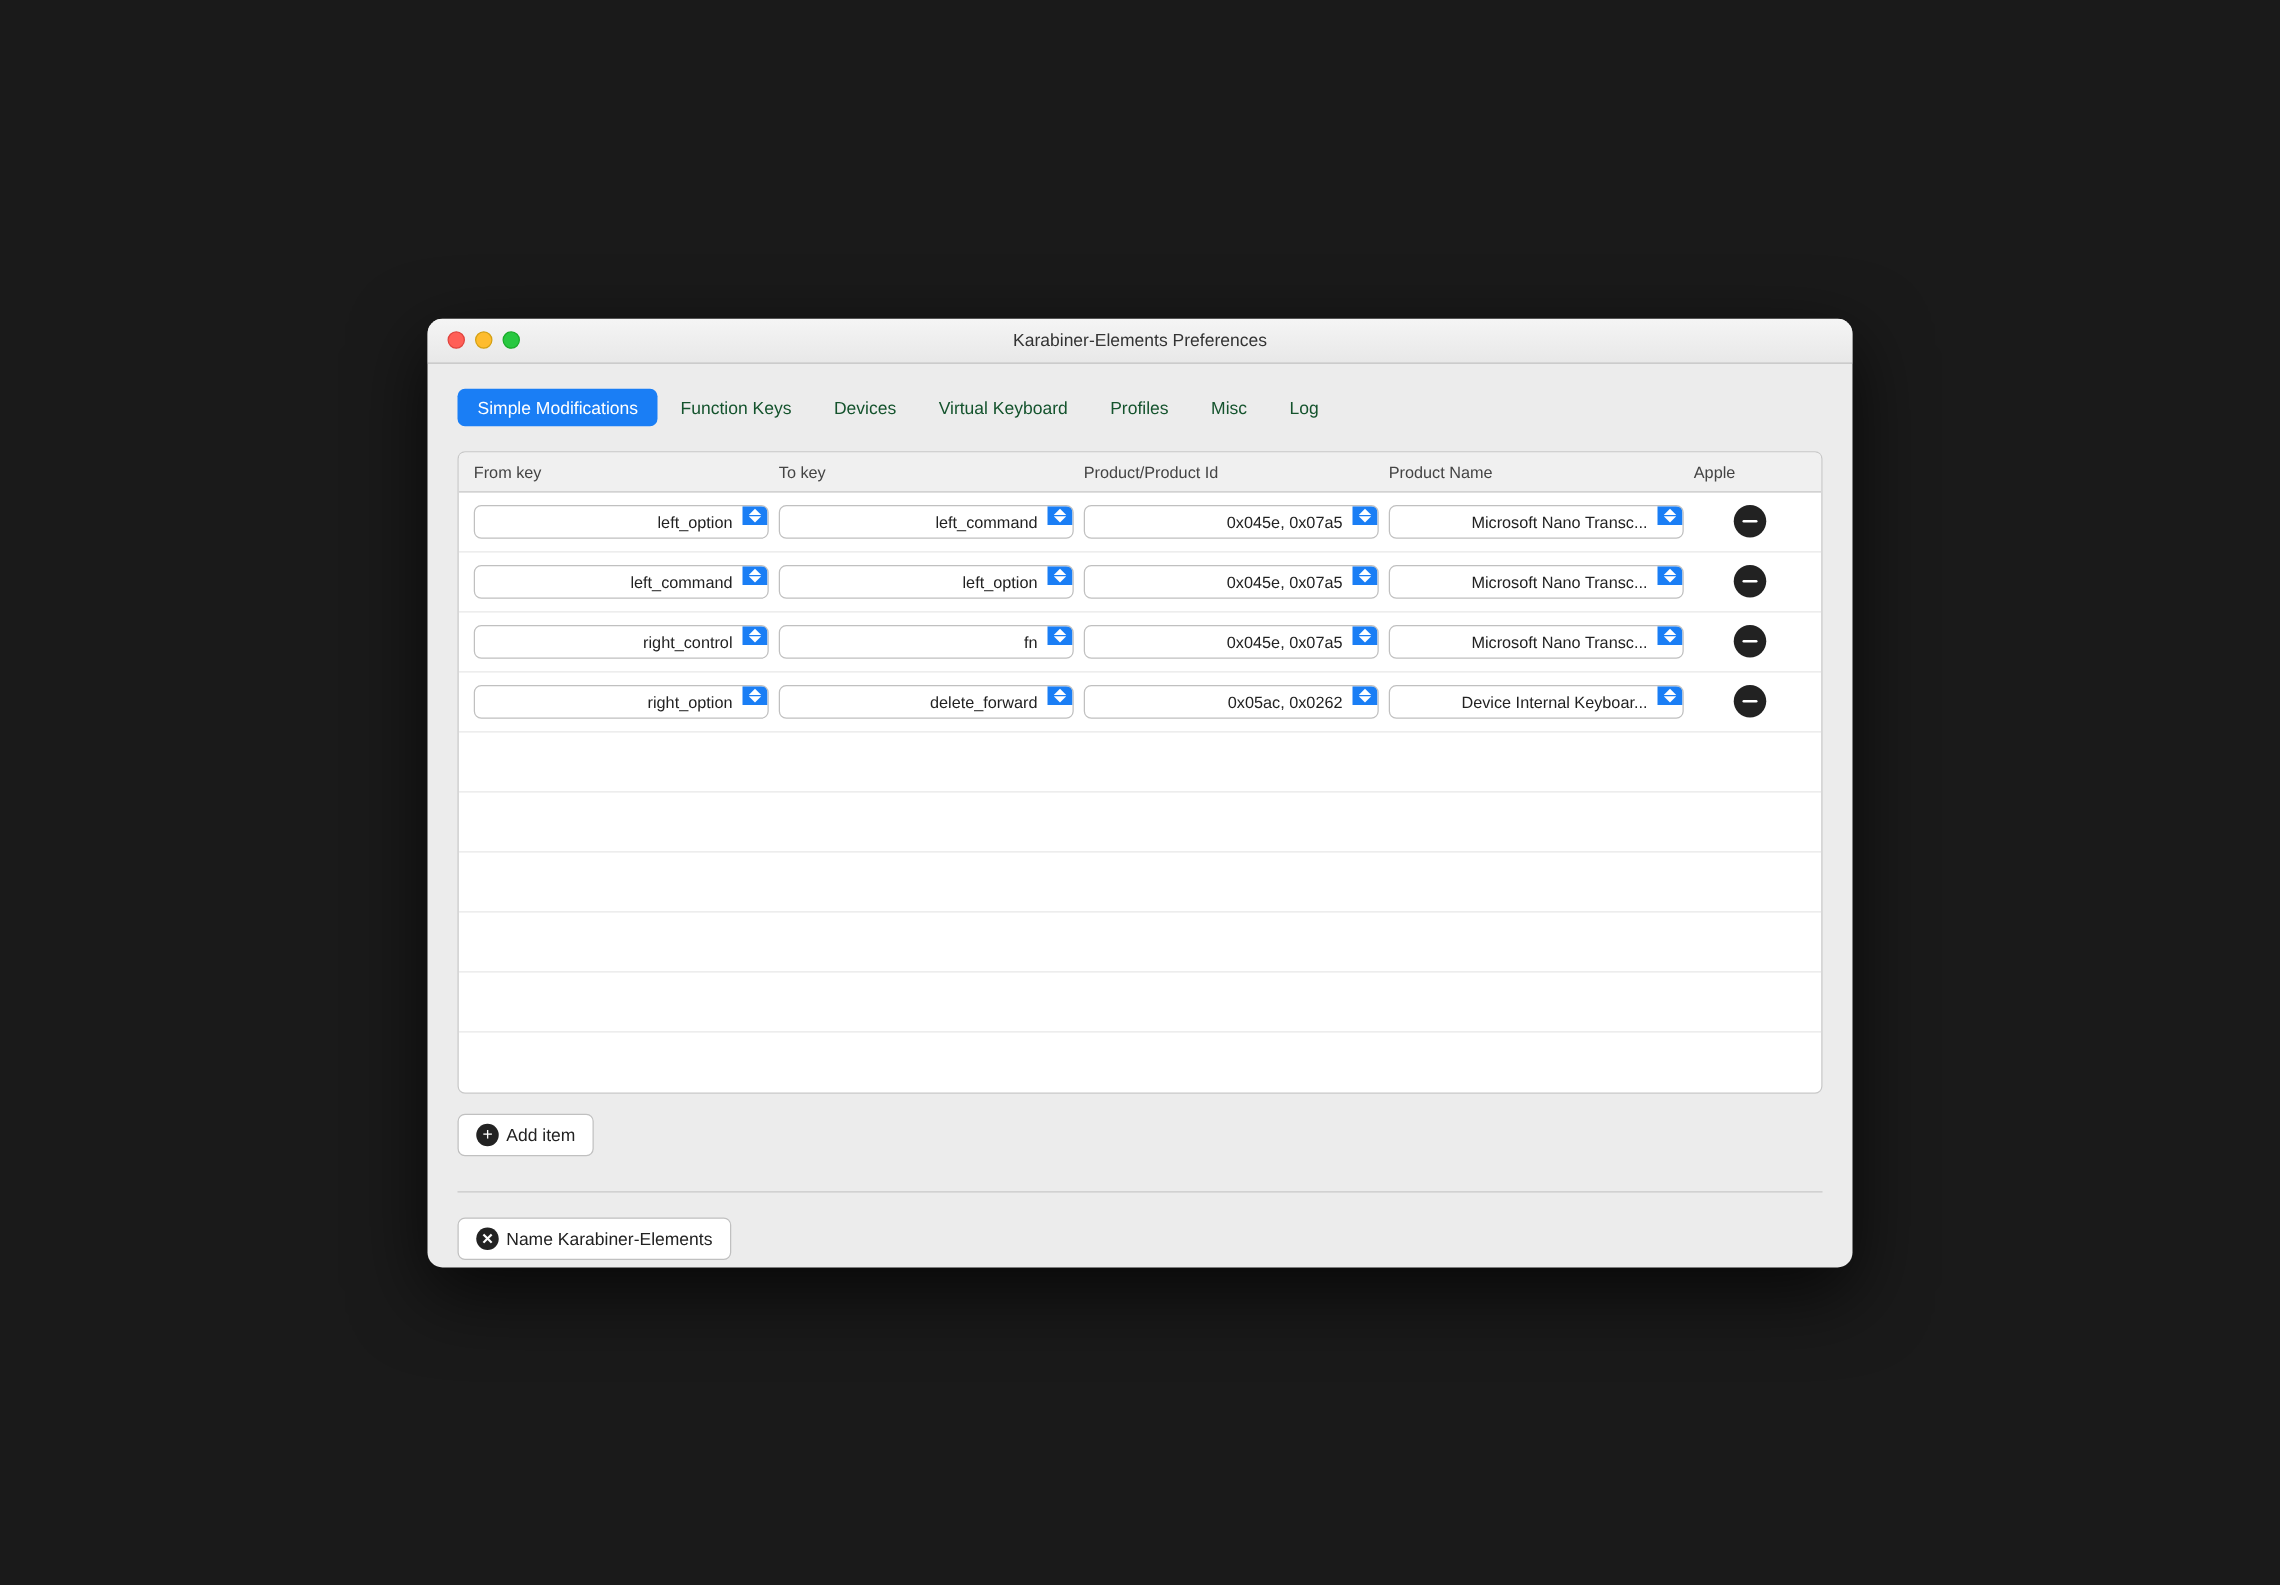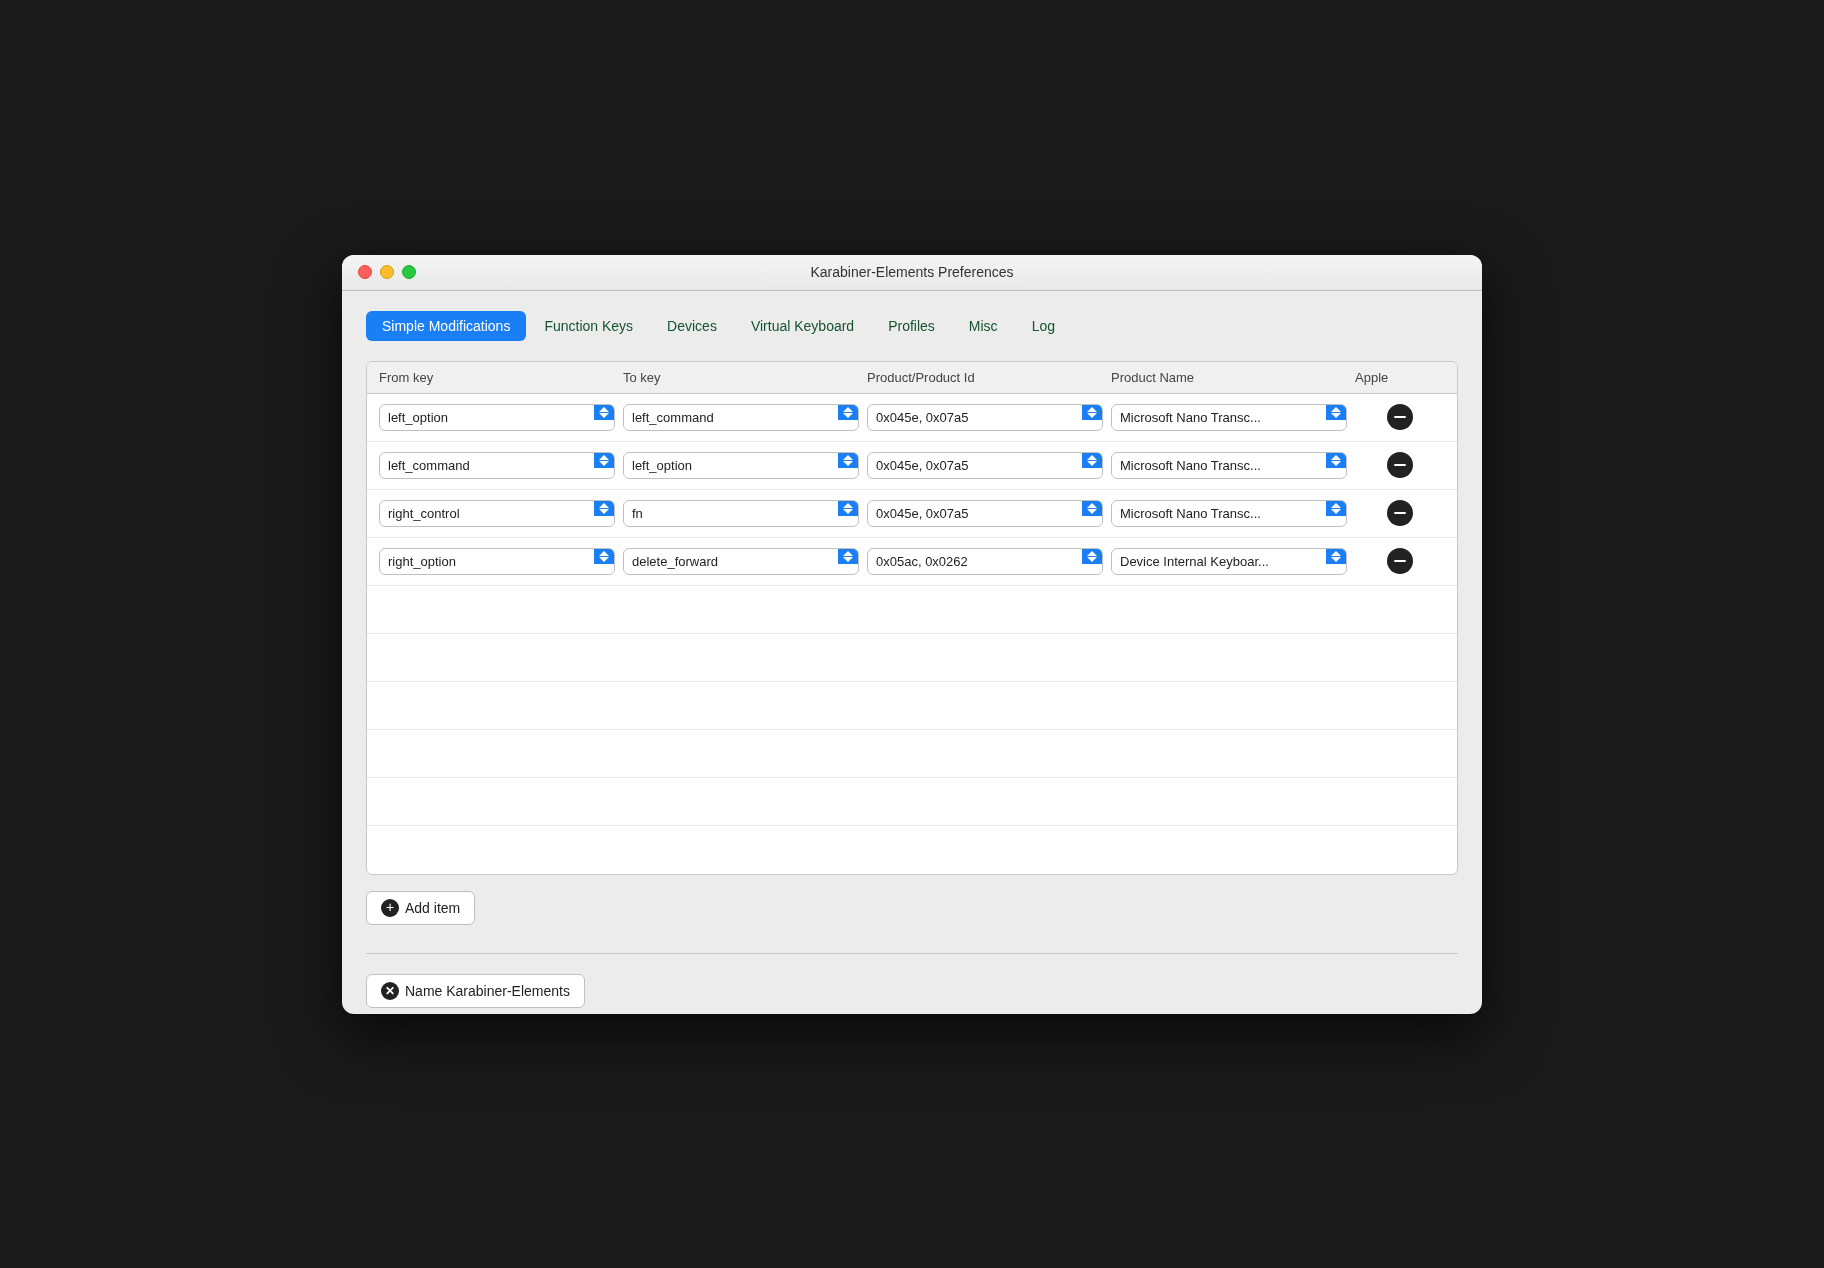--- a/index.html
+++ b/index.html
@@ -123,20 +123,21 @@
 
     .table-row.empty {
       min-height: 48px;
     }
 
     
     .dropdown-cell {
       display: flex;
       align-items: center;
       gap: 0;
+      text-align: right;
     }
 
     .dropdown-wrapper {
       display: flex;
       align-items: center;
       border: 1px solid #c0c0c0;
       border-radius: 6px;
       overflow: hidden;
       width: 100%;
       background: white;

